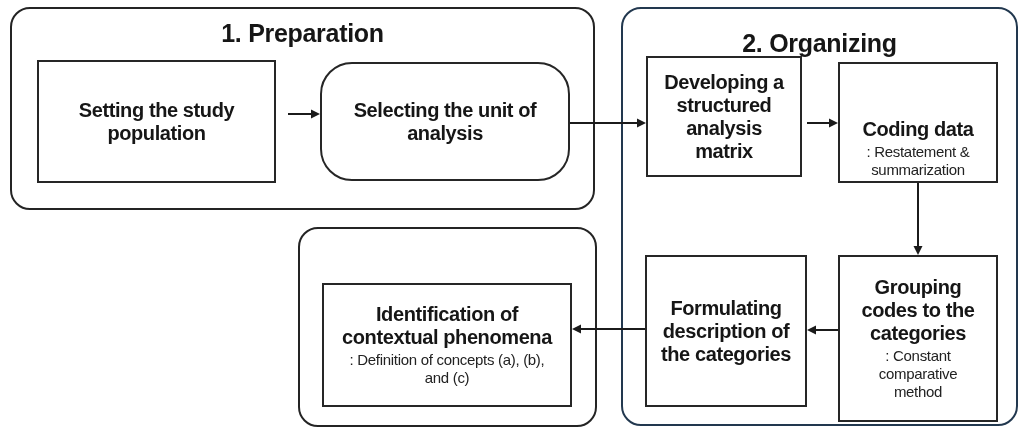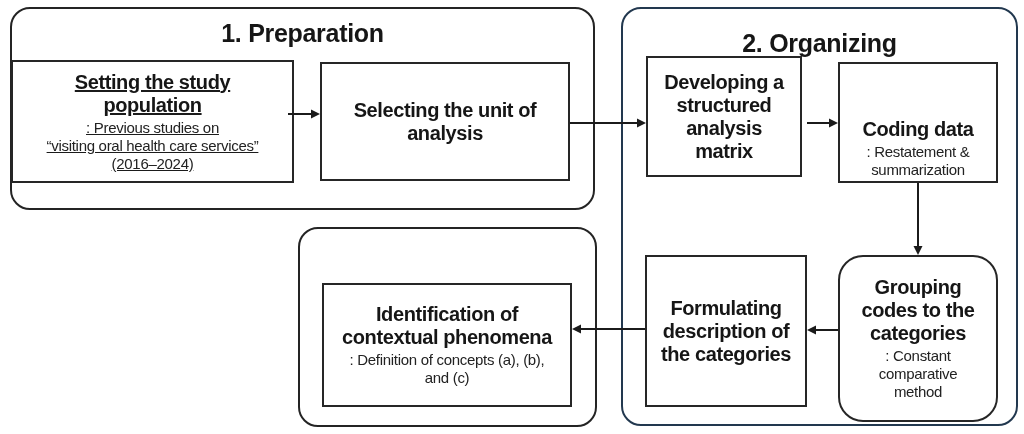--- a/index.html
+++ b/index.html
@@ -39,25 +39,25 @@
     box-sizing: border-box;
     border: 2px solid #262626;
     background: #ffffff;
     display: flex;
     flex-direction: column;
     align-items: center;
     justify-content: center;
     text-align: center;
     padding: 2px;
   }
-  .b-setting        { left: 11px;  top: 60px;  width: 283px; height: 123px; text-decoration: underline; }
-  .b-selecting      { left: 320px; top: 62px;  width: 250px; height: 119px; }
+  .b-setting        { left: 37px;  top: 60px;  width: 239px; height: 123px; }
+  .b-selecting      { left: 320px; top: 62px;  width: 250px; height: 119px; border-radius: 32px; }
   .b-developing     { left: 646px; top: 56px;  width: 156px; height: 121px; }
   .b-coding         { left: 838px; top: 62px;  width: 160px; height: 121px; justify-content: flex-end; }
-  .b-grouping       { left: 838px; top: 255px; width: 160px; height: 167px; border-radius: 25px; }
+  .b-grouping       { left: 838px; top: 255px; width: 160px; height: 167px; }
   .b-formulating    { left: 645px; top: 255px; width: 162px; height: 152px; }
   .b-identification { left: 322px; top: 283px; width: 250px; height: 124px; }
   .box-title {
     font-size: 20px;
     font-weight: bold;
     line-height: 23px;
     letter-spacing: -0.4px;
     white-space: pre-line;
     color: #161616;
   }
@@ -87,23 +87,20 @@
   <div class="group g-prep"></div>
   <div class="group g-org"></div>
   <div class="group g-rep"></div>
 
   <div class="group-title t-prep">1. Preparation</div>
   <div class="group-title t-org">2. Organizing</div>
 
   <div class="box b-setting">
     <div class="box-title">Setting the study
 population</div>
-    <div class="box-sub">: Previous studies on
-“visiting oral health care services”
-(2016–2024)</div>
   </div>
 
   <div class="box b-selecting">
     <div class="box-title">Selecting the unit of
 analysis</div>
   </div>
 
   <div class="box b-developing">
     <div class="box-title">Developing a
 structured

